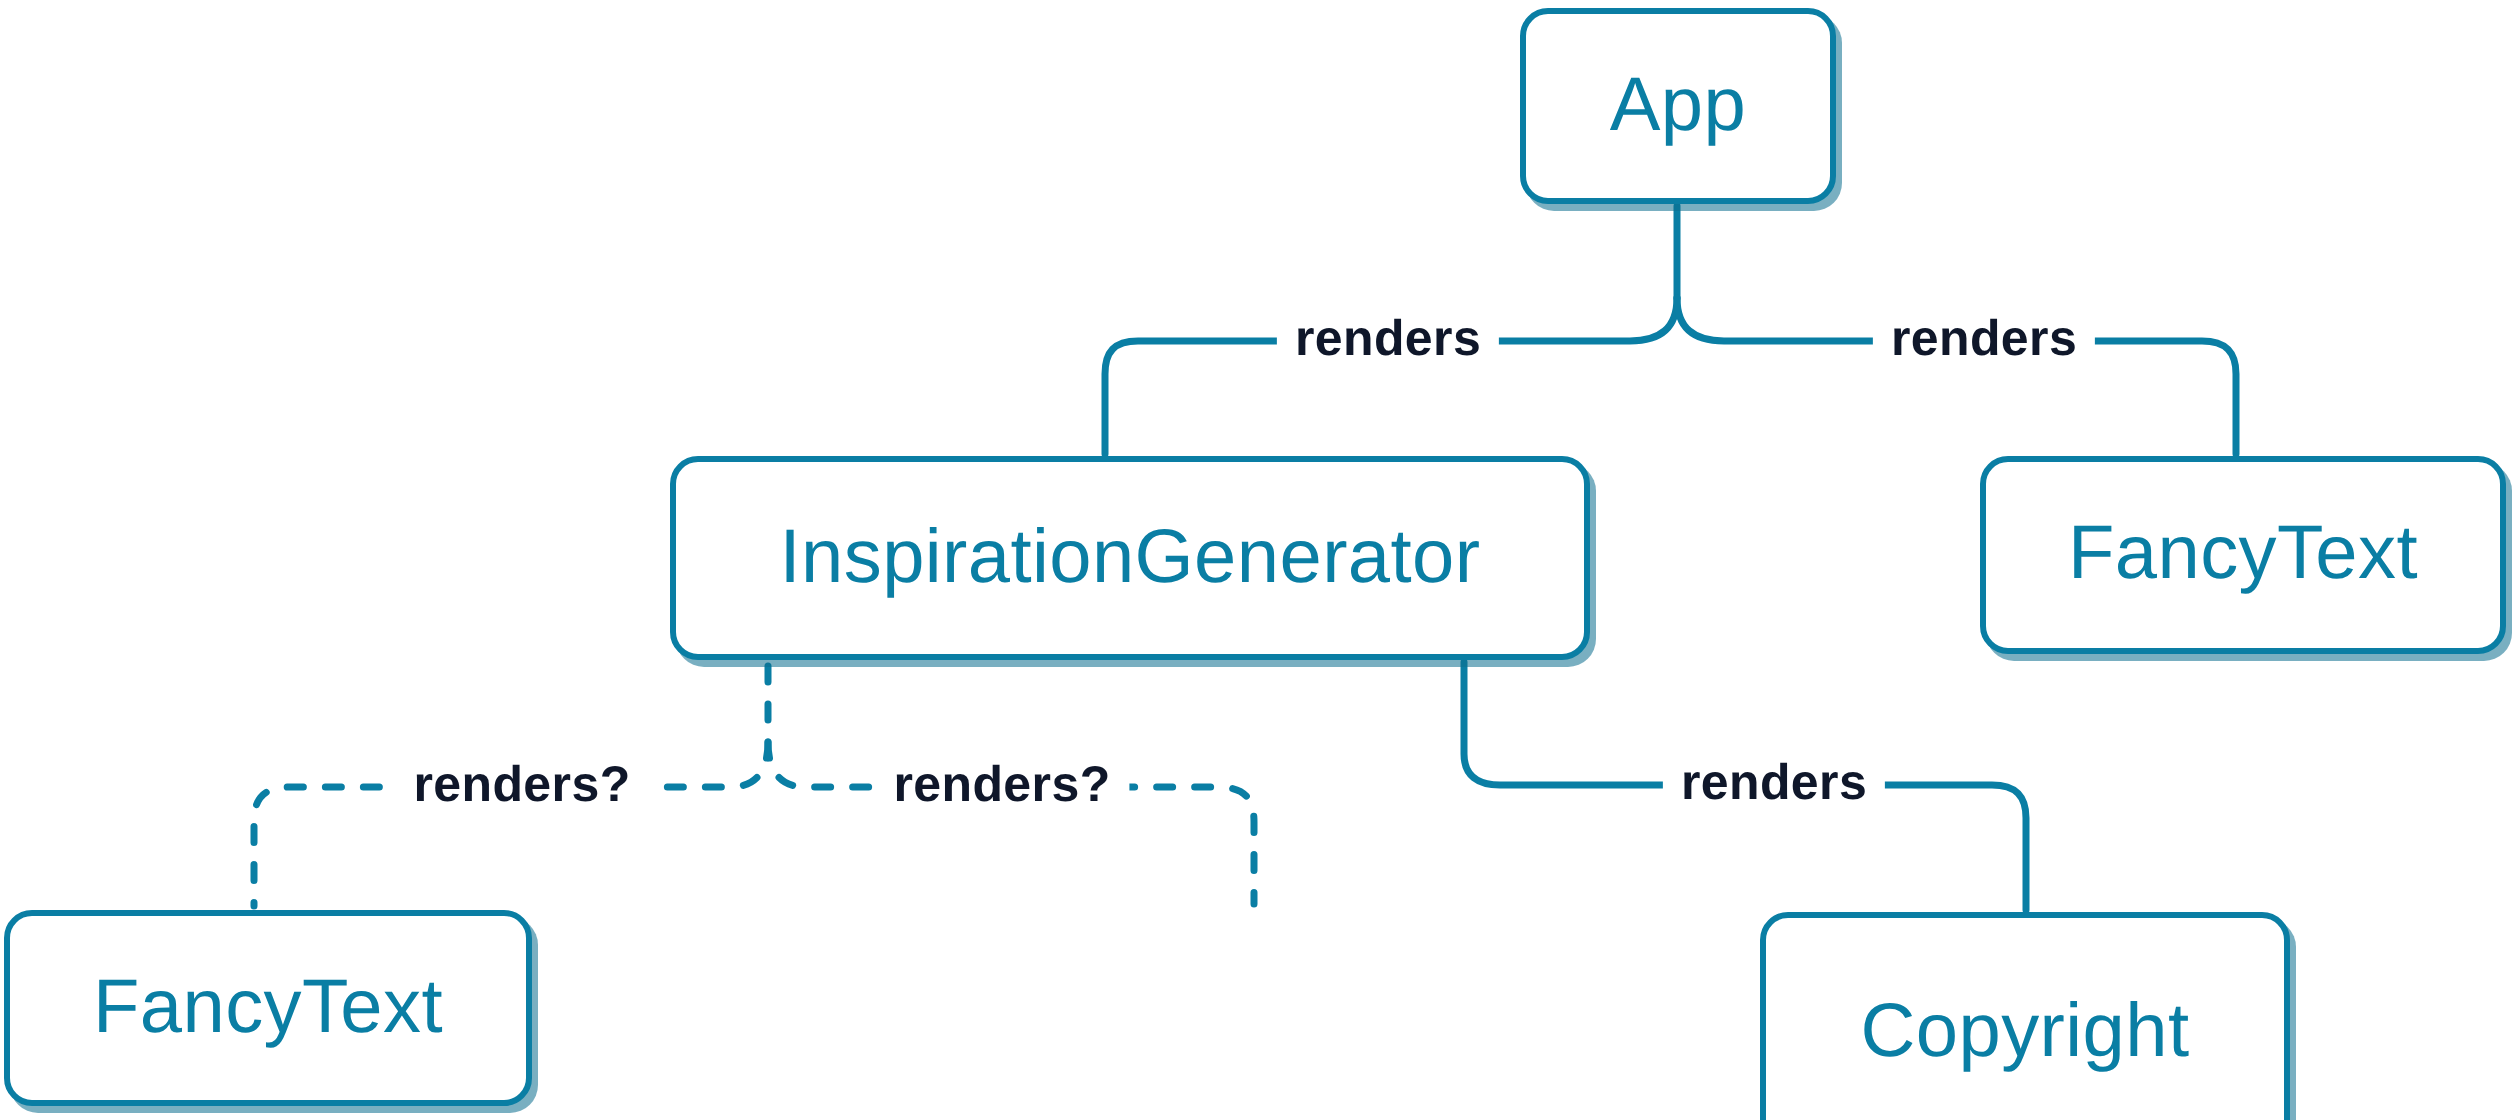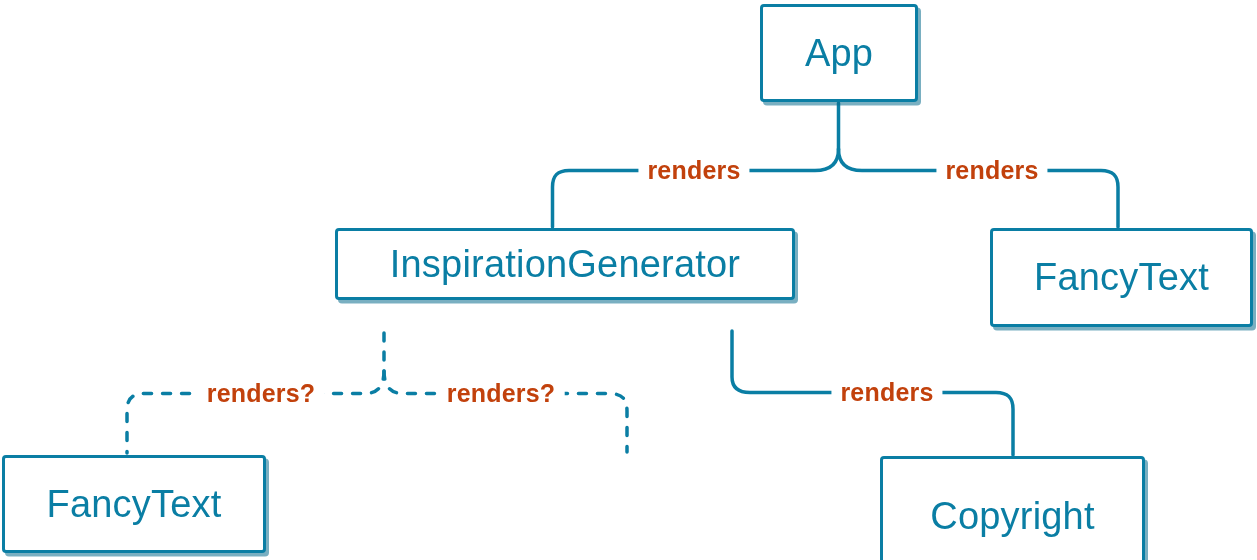--- a/index.html
+++ b/index.html
@@ -29,49 +29,49 @@
     stroke-linecap: round;
   }
   .edges-svg path.dashed {
     stroke-dasharray: 8 11;
   }
   .node {
     position: absolute;
     box-sizing: border-box;
     background: #ffffff;
     border: 3px solid #0a7ea4;
-    border-radius: 4px;
+    border-radius: 14px;
     box-shadow: 3px 3.5px 0 rgba(11, 110, 142, 0.55);
     display: flex;
     align-items: center;
     justify-content: center;
     z-index: 2;
   }
   .node .node-label {
     color: #0a7ea4;
     font-size: 38px;
     font-weight: 400;
     letter-spacing: 0.2px;
     white-space: nowrap;
   }
   .edge-label {
     position: absolute;
     transform: translate(-50%, -50%);
     background: #ffffff;
     padding: 1px 9px;
-    color: #c2410c;
+    color: #0f172a;
     font-size: 25px;
     font-weight: 700;
     letter-spacing: 0.2px;
     white-space: nowrap;
     z-index: 3;
   }
   
   .node-app        { left: 760px; top: 4px;   width: 158px; height: 98px;  }
-  .node-ig         { left: 335px; top: 228px; width: 460px; height: 72px; }
+  .node-ig         { left: 335px; top: 228px; width: 460px; height: 102px; }
   .node-ft-top     { left: 990px; top: 228px; width: 263px; height: 99px;  }
   .node-ft-bottom  { left: 2px;   top: 455px; width: 264px; height: 98px;  }
   .node-color      { left: 533px; top: 454px; width: 173px; height: 98px;  }
   .node-copyright  { left: 880px; top: 456px; width: 265px; height: 121px;  }
   
   .label-app-ig        { left: 694px;  top: 170px; }
   .label-app-ft        { left: 992px;  top: 170px; }
   .label-ig-ft         { left: 261px;  top: 393px; }
   .label-ig-color      { left: 501px;  top: 393px; }
   .label-ig-copyright  { left: 887px;  top: 392px; }

